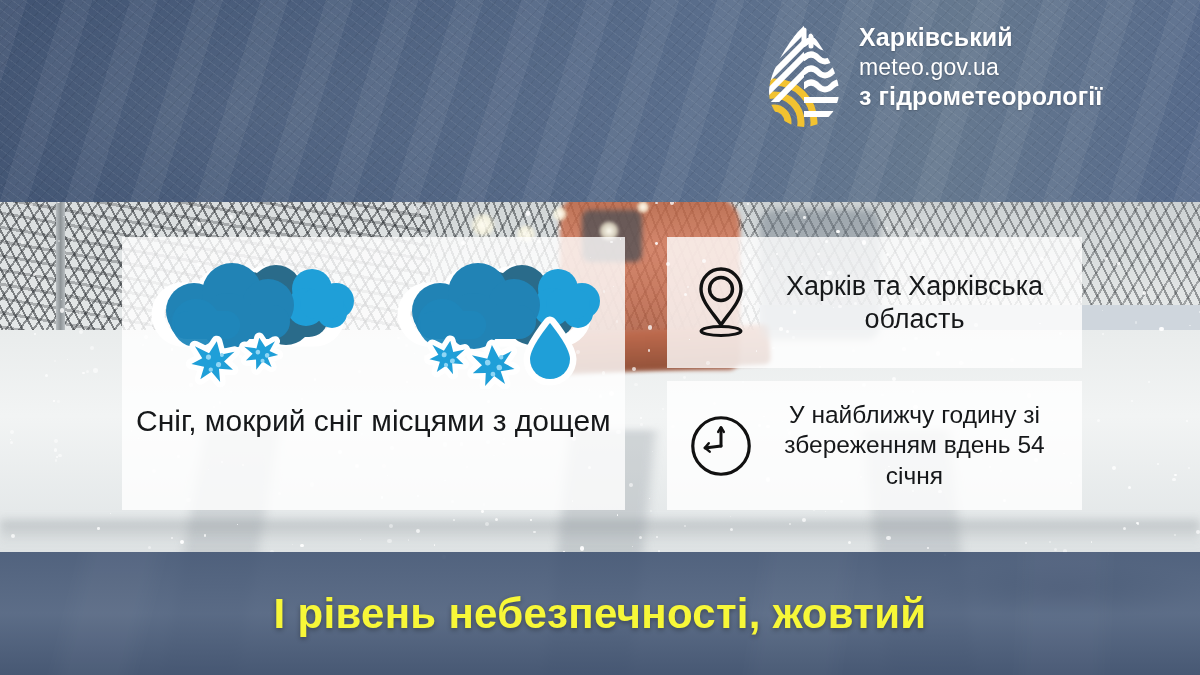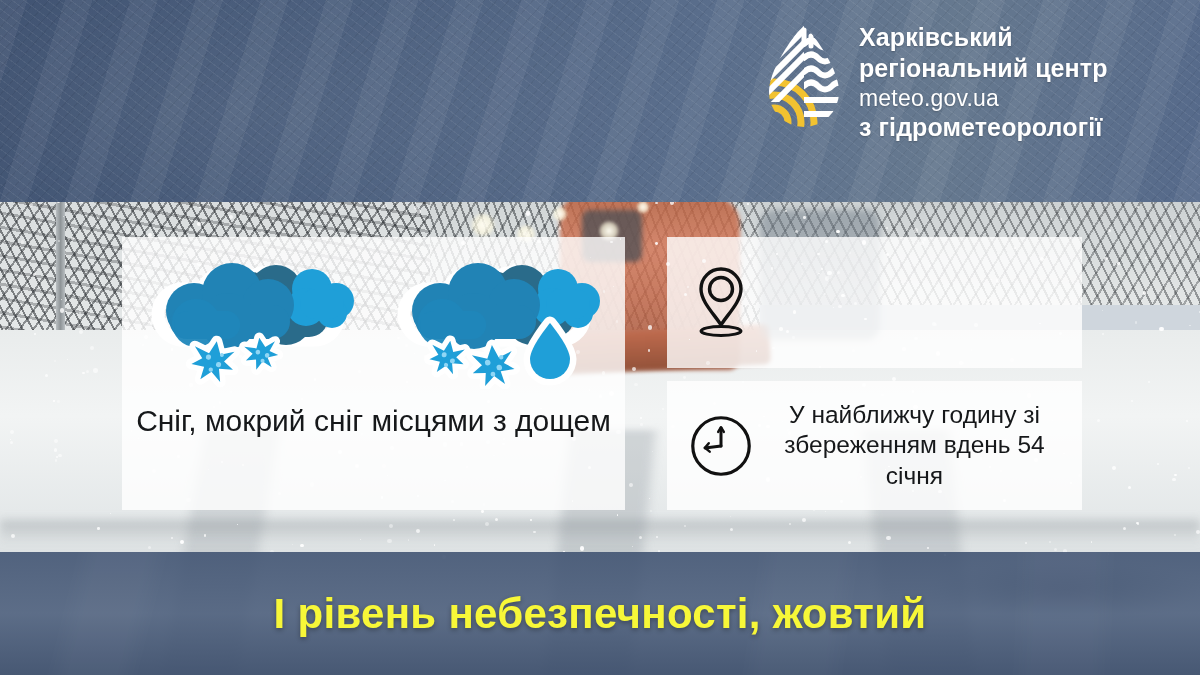--- a/index.html
+++ b/index.html
@@ -96,21 +96,21 @@
      text-shadow:0 1px 2px rgba(0,0,0,.25);}
   #logourl{font-size:23px;font-weight:400;letter-spacing:.2px;}
 
   
   .panel{position:absolute;background:rgba(255,255,255,.80);}
   #panel-weather{left:122px;top:237px;width:503px;height:273px;}
   #panel-region{left:667px;top:237px;width:415px;height:131px;}
   #panel-time{left:667px;top:381px;width:415px;height:129px;}
 
   #icons-row{position:absolute;left:0;top:12px;width:100%;height:140px;display:flex;justify-content:center;align-items:flex-start;gap:16px;}
-  #weather-caption{position:absolute;left:14px;top:165px;width:475px;text-align:center;
+  #weather-caption{position:absolute;left:14px;top:165px;width:475px;text-align:left;
      color:#16181a;font-size:30px;line-height:1.28;font-weight:400;}
 
   .rowflex{display:flex;align-items:center;height:100%;padding:0 14px 0 22px;box-sizing:border-box;gap:8px;}
   .picon{flex:none;width:64px;display:flex;justify-content:center;}
   .ptext{flex:1;text-align:center;color:#16181a;font-size:27px;line-height:1.22;}
   #time-text{font-size:24.5px;line-height:1.25;}
 
   
   #banner{position:absolute;left:0;top:552px;width:1200px;height:123px;
      background:linear-gradient(180deg, rgba(62,81,112,.88) 0%, rgba(70,89,120,.84) 50%, rgba(58,76,106,.9) 100%);
@@ -627,21 +627,20 @@
           </g>
 
           <g stroke="#ffffff" stroke-width="5" stroke-linecap="round">
             <line x1="39" y1="8" x2="39" y2="22"></line>
             <line x1="46" y1="14" x2="46" y2="24"></line>
           </g>
         </g>
       </svg>
       <div id="logotext">
         <div>Харківський</div>
-        <div>регіональний центр</div>
         <div id="logourl">meteo.gov.ua</div>
         <div>з гідрометеорології</div>
       </div>
     </div>
   </div>
 
   <div class="panel" id="panel-weather">
     <div id="icons-row">
 
       <svg width="230" height="140" viewBox="0 0 230 140">
@@ -770,20 +769,21 @@
 
   <div class="panel" id="panel-region">
     <div class="rowflex">
       <span class="picon">
         <svg width="54" height="76" viewBox="0 0 54 76">
           <path d="M27 4 a20 20 0 0 1 20 20 c0 13 -14 26 -20 36 c-6 -10 -20 -23 -20 -36 a20 20 0 0 1 20 -20 z" fill="none" stroke="#111" stroke-width="3.4"></path>
           <circle cx="27" cy="24" r="11.5" fill="none" stroke="#111" stroke-width="3.4"></circle>
           <ellipse cx="27" cy="66" rx="20" ry="4.4" fill="none" stroke="#111" stroke-width="3"></ellipse>
         </svg>
       </span>
+      <span class="ptext">Харків та Харківська область</span>
     </div>
   </div>
 
   <div class="panel" id="panel-time">
     <div class="rowflex">
       <span class="picon">
         <svg width="68" height="68" viewBox="0 0 68 68">
           <circle cx="34" cy="34" r="30" fill="none" stroke="#111" stroke-width="3.4"></circle>
           <line x1="34" y1="34" x2="34" y2="15" stroke="#111" stroke-width="3.2" stroke-linecap="round"></line>
           <line x1="34" y1="34" x2="17" y2="36" stroke="#111" stroke-width="3.2" stroke-linecap="round"></line>

